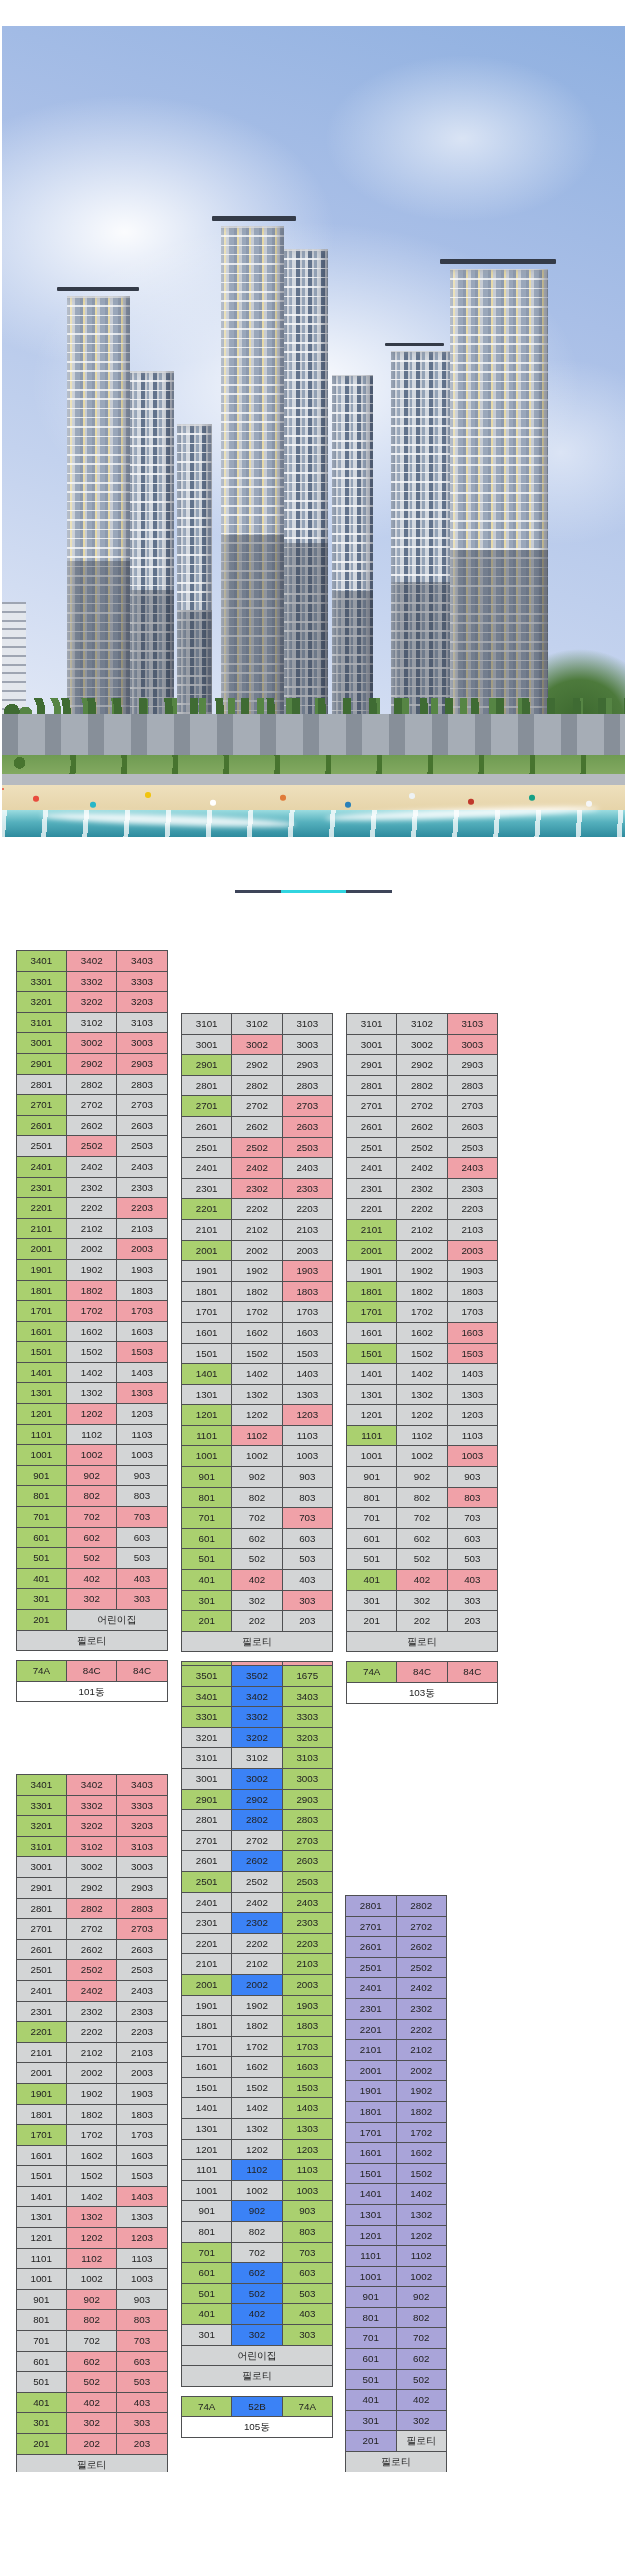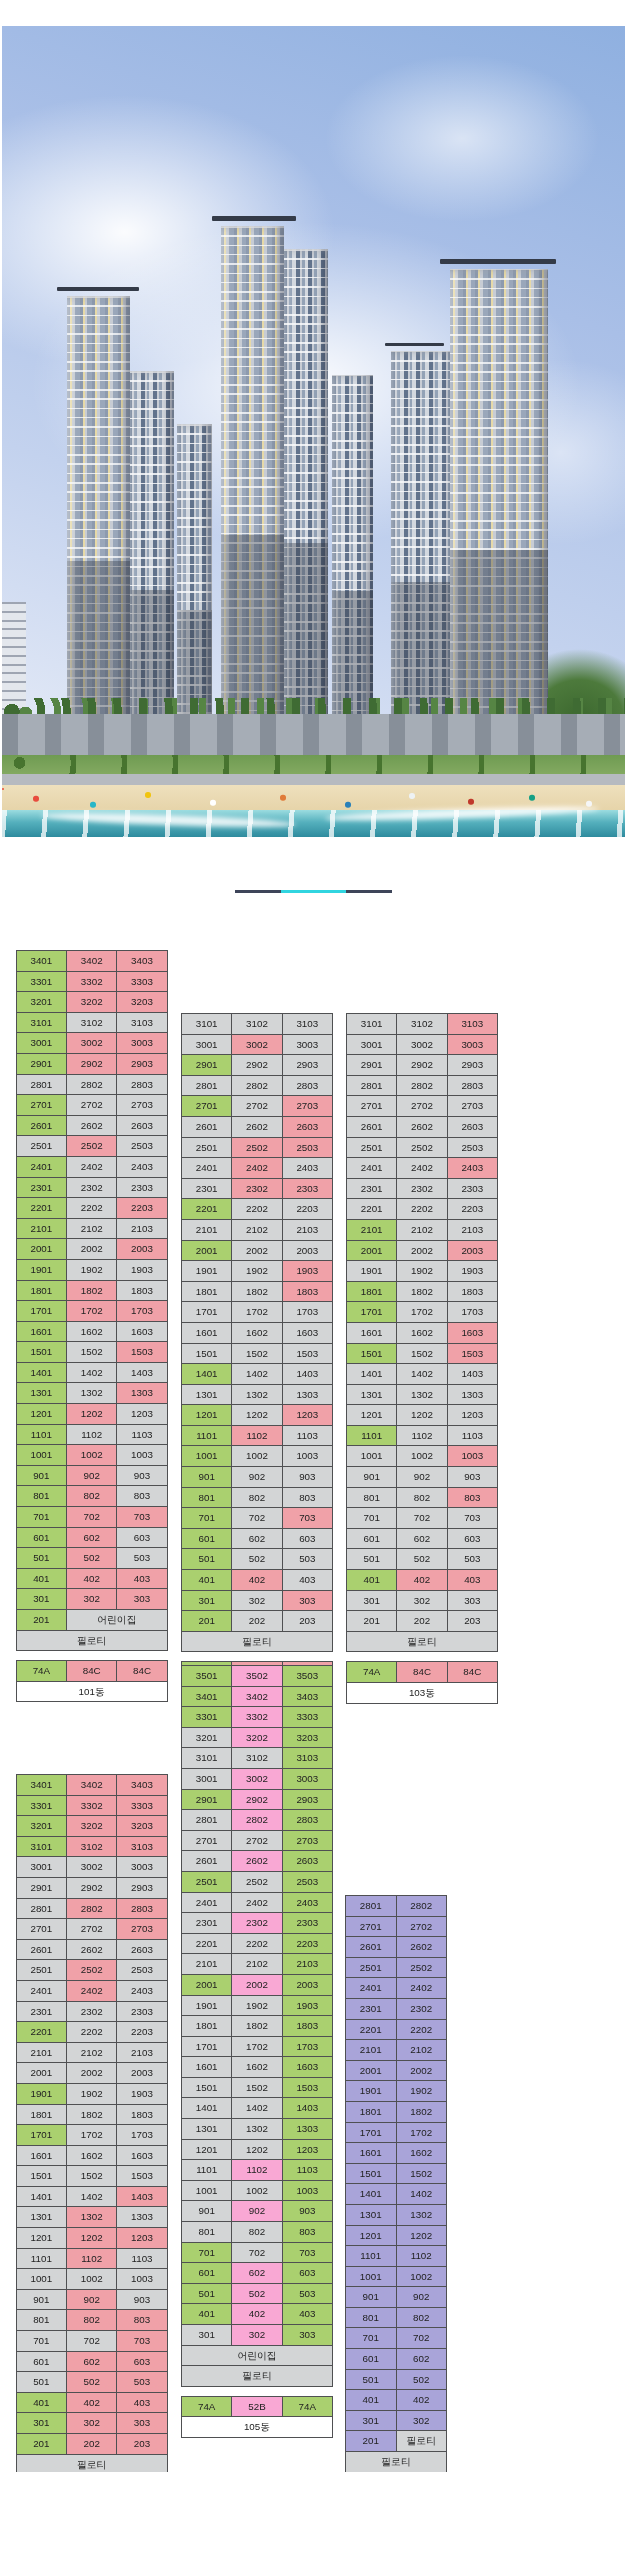--- a/index.html
+++ b/index.html
@@ -61,21 +61,21 @@
 
   
   .building{position:absolute;}
   table.grid{border-collapse:collapse;table-layout:fixed;}
   table.cols3{width:152px;}
   table.cols2{width:102px;}
   .grid td{border:1px solid #4f5052;height:19.6px;padding:0;text-align:center;vertical-align:middle;
            font-size:9.8px;line-height:19.6px;color:#222;white-space:nowrap;overflow:hidden;}
   table.footer-table{margin-top:9px;}
   .c-g{background:#aad06f;} .c-r{background:#f0a1a8;} .c-n{background:#d3d5d6;}
-  .c-y{background:#f9a8d4;} .c-p{background:#a9a4d9;} .c-w{background:#ffffff;}
+  .c-y{background:#3b82f6;} .c-p{background:#a9a4d9;} .c-w{background:#ffffff;}
 </style>
 </head>
 <body>
 
 <div class="page">
 
   <div class="hero">
     <div class="cloud c1"></div>
     <div class="cloud c3"></div>
     <div class="cloud c2"></div>
@@ -824,21 +824,21 @@
             </tr>
           </tbody>
         </table>
       </div>
       <div class="building" style="left: 181px; top: 1665px;">
         <table class="grid cols3">
           <tbody>
             <tr>
               <td class="c-g">3501</td>
               <td class="c-y">3502</td>
-              <td class="c-g">3503</td>
+              <td class="c-g">1675</td>
             </tr>
             <tr>
               <td class="c-g">3401</td>
               <td class="c-y">3402</td>
               <td class="c-g">3403</td>
             </tr>
             <tr>
               <td class="c-g">3301</td>
               <td class="c-y">3302</td>
               <td class="c-g">3303</td>

